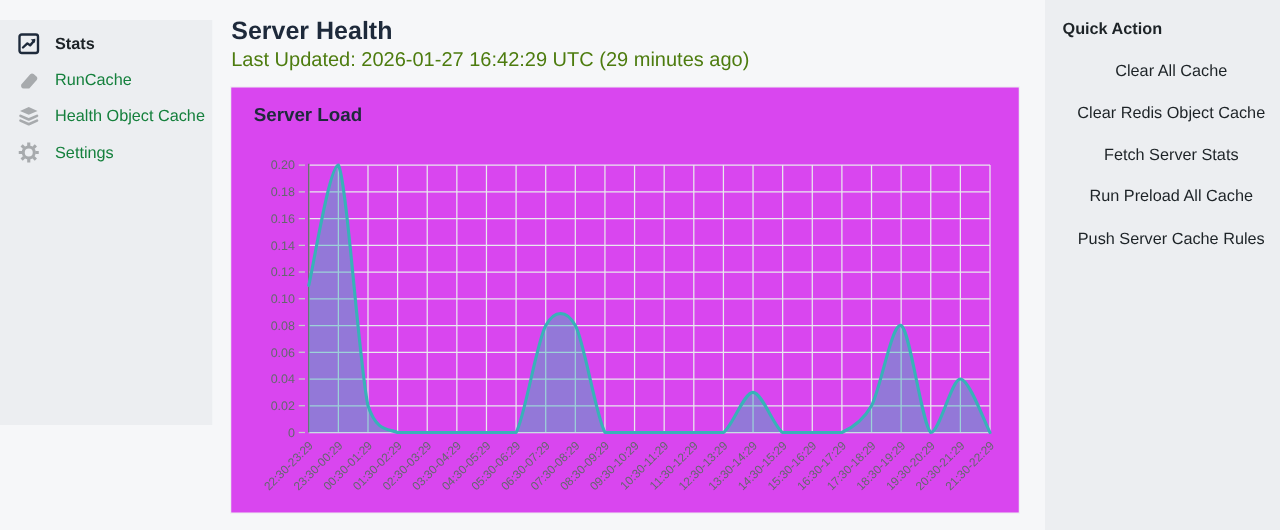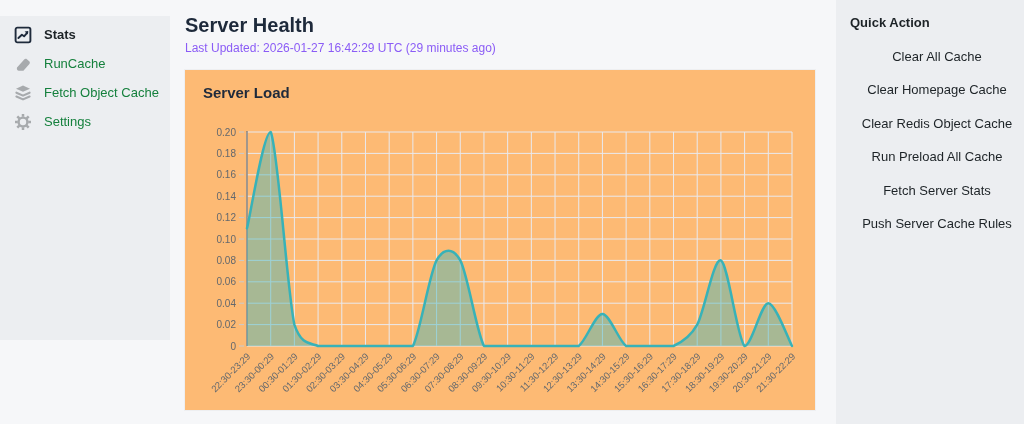--- a/index.html
+++ b/index.html
@@ -24,25 +24,25 @@
   .nav-item.active .nav-label{color:#1d2327;font-weight:700;}
   
   .main{
     position:absolute;left:170px;top:0;width:666px;height:375px;
     background:#f6f7f9;box-sizing:border-box;
   }
   .page-title{
     margin:12px 0 0 15px;font-size:20px;line-height:26px;font-weight:700;color:#1e2a3b;
   }
   .page-subtitle{
-    margin:3px 0 0 15px;font-size:12px;line-height:15px;color:#8b5cf6;
+    margin:3px 0 0 15px;font-size:16px;line-height:15px;color:#4d7c0f;
   }
   .chart-card{
     position:absolute;left:15px;top:70px;width:630px;height:340px;
-    background:#fdba74;box-shadow:0 0 0 1px rgba(0,0,0,0.03);
+    background:#d946ef;box-shadow:0 0 0 1px rgba(0,0,0,0.03);
   }
   .chart-title{
     position:absolute;left:18px;top:14px;font-size:15px;font-weight:700;color:#1e2a3b;
   }
   .chart-svg{position:absolute;left:0;top:0;width:630px;height:340px;}
   
   .sidebar-right{
     position:absolute;left:836px;top:0;width:188px;height:424px;
     background:#eceef1;box-sizing:border-box;padding:15px 0 0 14px;
   }
@@ -73,21 +73,21 @@
         <span class="nav-label">RunCache</span>
       </div>
       <div class="nav-item">
         <span class="nav-icon">
           <svg viewBox="0 0 18 18">
             <path d="M9 1.6 L16 4.7 L9 7.8 L2 4.7 Z" fill="currentColor"></path>
             <path d="M2.4 8.7 L9 11.6 L15.6 8.7" fill="none" stroke="currentColor" stroke-width="2.1" stroke-linecap="round" stroke-linejoin="round"></path>
             <path d="M2.4 12.5 L9 15.4 L15.6 12.5" fill="none" stroke="currentColor" stroke-width="2.1" stroke-linecap="round" stroke-linejoin="round"></path>
           </svg>
         </span>
-        <span class="nav-label">Fetch Object Cache</span>
+        <span class="nav-label">Health Object Cache</span>
       </div>
       <div class="nav-item">
         <span class="nav-icon">
           <svg viewBox="0 0 18 18">
             <circle cx="9" cy="9" r="4.4" fill="none" stroke="currentColor" stroke-width="2.4"></circle>
             <path d="M14.2 9 L17 9 M12.68 12.68 L14.7 14.7 M9 14.2 L9 17 M5.32 12.68 L3.3 14.7 M3.8 9 L1 9 M5.32 5.32 L3.3 3.3 M9 3.8 L9 1 M12.68 5.32 L14.7 3.3" stroke="currentColor" stroke-width="2.5"></path>
           </svg>
         </span>
         <span class="nav-label">Settings</span>
       </div>
@@ -186,19 +186,18 @@
           <path d="M62,158.3 C65.6,143.9 78.6,62.0 85.7,62.0 C92.8,76.4 102.3,222.5 109.4,254.6 C116.5,276.0 126.0,272.8 133.1,276.0 C140.2,276.0 149.7,276.0 156.8,276.0 C163.9,276.0 173.4,276.0 180.5,276.0 C187.6,276.0 197.1,276.0 204.2,276.0 C211.3,276.0 220.8,276.0 227.9,276.0 C235.0,263.2 244.5,203.2 251.6,190.4 C258.7,177.6 268.2,177.6 275.3,190.4 C282.4,203.2 291.8,263.2 299.0,276.0 C306.1,276.0 315.5,276.0 322.7,276.0 C329.8,276.0 339.2,276.0 346.3,276.0 C353.5,276.0 362.9,276.0 370.0,276.0 C377.2,276.0 386.6,276.0 393.7,276.0 C400.8,271.2 410.3,243.9 417.4,243.9 C424.5,243.9 434.0,271.2 441.1,276.0 C448.2,276.0 457.7,276.0 464.8,276.0 C471.9,276.0 481.4,276.0 488.5,276.0 C495.6,272.8 505.1,267.4 512.2,254.6 C519.3,241.8 528.8,187.2 535.9,190.4 C543.0,193.6 552.5,269.6 559.6,276.0 C566.7,276.0 576.2,233.2 583.3,233.2 C590.4,233.2 603.4,269.6 607.0,276.0 L607,276 L62,276 Z" fill="rgba(62,182,188,0.45)" stroke="none"></path>
           <path d="M62,158.3 C65.6,143.9 78.6,62.0 85.7,62.0 C92.8,76.4 102.3,222.5 109.4,254.6 C116.5,276.0 126.0,272.8 133.1,276.0 C140.2,276.0 149.7,276.0 156.8,276.0 C163.9,276.0 173.4,276.0 180.5,276.0 C187.6,276.0 197.1,276.0 204.2,276.0 C211.3,276.0 220.8,276.0 227.9,276.0 C235.0,263.2 244.5,203.2 251.6,190.4 C258.7,177.6 268.2,177.6 275.3,190.4 C282.4,203.2 291.8,263.2 299.0,276.0 C306.1,276.0 315.5,276.0 322.7,276.0 C329.8,276.0 339.2,276.0 346.3,276.0 C353.5,276.0 362.9,276.0 370.0,276.0 C377.2,276.0 386.6,276.0 393.7,276.0 C400.8,271.2 410.3,243.9 417.4,243.9 C424.5,243.9 434.0,271.2 441.1,276.0 C448.2,276.0 457.7,276.0 464.8,276.0 C471.9,276.0 481.4,276.0 488.5,276.0 C495.6,272.8 505.1,267.4 512.2,254.6 C519.3,241.8 528.8,187.2 535.9,190.4 C543.0,193.6 552.5,269.6 559.6,276.0 C566.7,276.0 576.2,233.2 583.3,233.2 C590.4,233.2 603.4,269.6 607.0,276.0" fill="none" stroke="#38b2b8" stroke-width="2.5" stroke-linejoin="round" stroke-linecap="round"></path>
         </svg></div>
   </section>
 </main>
 
 <aside class="sidebar-right">
   <div class="qa-title">Quick Action</div>
   <div id="qa-list">
       <div class="qa-item">Clear All Cache</div>
-      <div class="qa-item">Clear Homepage Cache</div>
       <div class="qa-item">Clear Redis Object Cache</div>
+      <div class="qa-item">Fetch Server Stats</div>
       <div class="qa-item">Run Preload All Cache</div>
-      <div class="qa-item">Fetch Server Stats</div>
       <div class="qa-item">Push Server Cache Rules</div>
     </div>
 </aside>
 
 </body></html>

